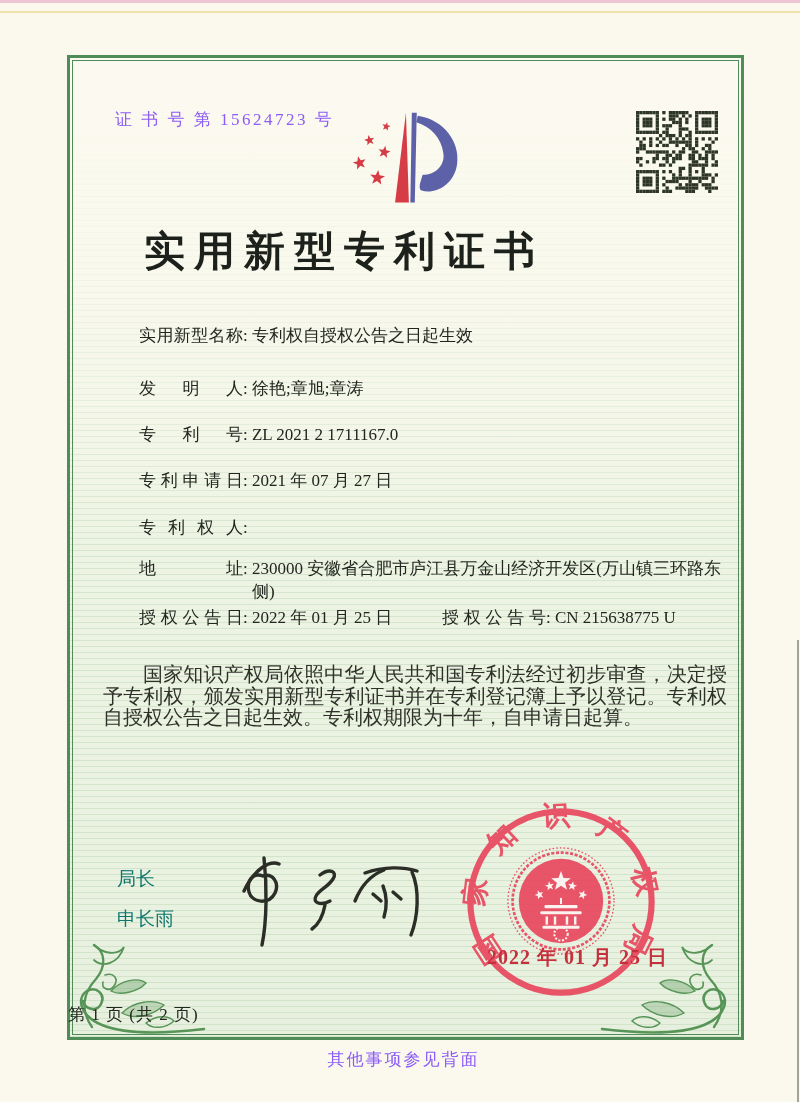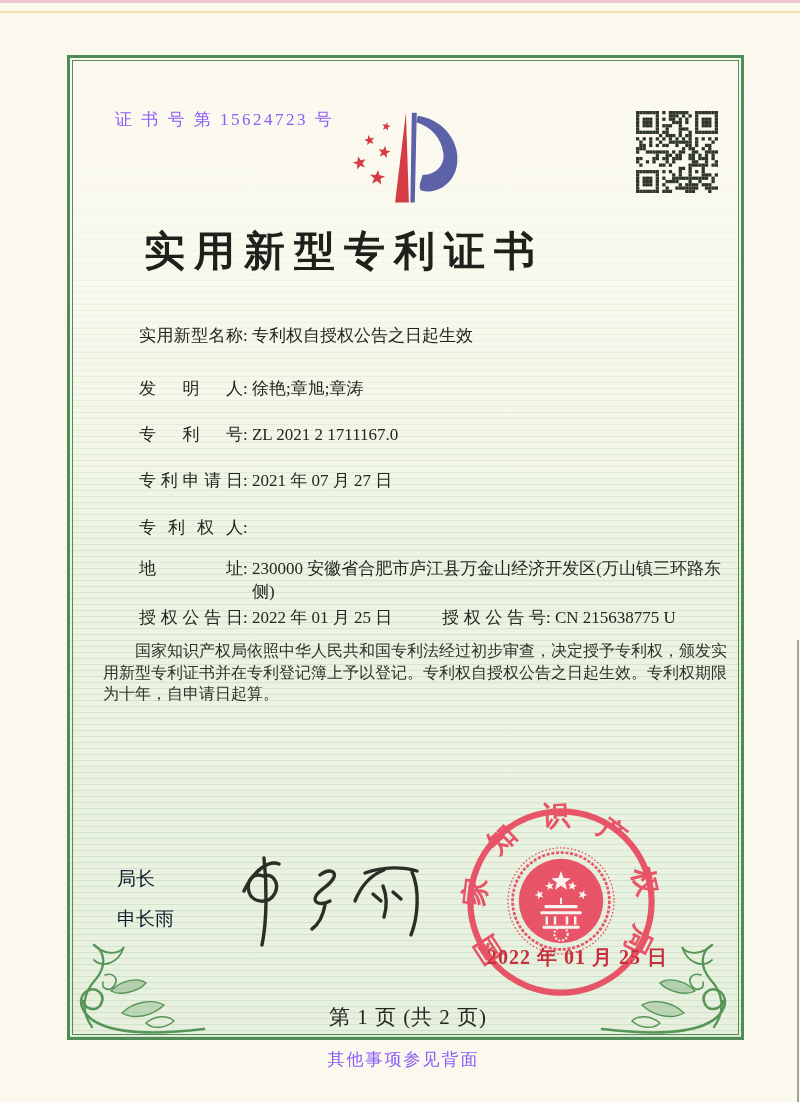--- a/index.html
+++ b/index.html
@@ -28,33 +28,33 @@
   .title{left:68px;top:224px;width:552px;text-align:center;font-size:41px;font-weight:600;
          letter-spacing:9px;color:#1d211b;}
 
   .row{left:115px;width:585px;display:flex;align-items:flex-start;font-size:17px;line-height:23px;margin-left:24px;}
   .lbl{display:inline-block;width:104px;text-align:justify;text-align-last:justify;flex:none;}
   .colon{white-space:pre;flex:none;}
   .val{white-space:pre-wrap;}
   .val-addr{width:470px;}
   .grant2{position:absolute;left:303px;top:0;display:flex;}
 
-  .body-text{left:103px;top:640px;width:624px;font-size:16px;line-height:21.5px;
+  .body-text{left:103px;top:664px;width:624px;font-size:20px;line-height:21.5px;
              text-align:justify;color:#2e3128;}
   .body-text p{margin:0;text-indent:2em;}
 
-  .signer{font-family:"Liberation Sans","DejaVu Sans",sans-serif;font-size:19px;color:#0f172a;}
+  .signer{font-family:"Liberation Sans","DejaVu Sans",sans-serif;font-size:19px;color:#0f766e;}
   .signer-title{left:117px;top:866px;}
   .signer-name{left:117px;top:906px;}
   .signature{left:224px;top:845px;width:206px;height:112px;}
 
   .seal{left:458px;top:799px;width:206px;height:206px;opacity:.93;}
   .seal-date{left:487px;top:944px;font-size:20px;font-weight:600;color:#c5303c;letter-spacing:1px;white-space:pre;}
 
-  .footer-page{left:68px;top:1003px;width:680px;text-align:center;font-size:21px;letter-spacing:1px;}
+  .footer-page{left:68px;top:1003px;width:680px;font-size:17px;letter-spacing:1px;}
   .back-note{left:68px;top:1048px;width:671px;text-align:center;font-size:17px;letter-spacing:2px;color:#8b5cf6;}
 
   .flourish{width:148px;height:108px;}
   .flourish-left{left:58px;top:935px;}
   .flourish-right{left:600px;top:935px;transform:scaleX(-1);}
 </style>
 </head>
 <body>
 
 <div class="abs edge-pink"></div>

